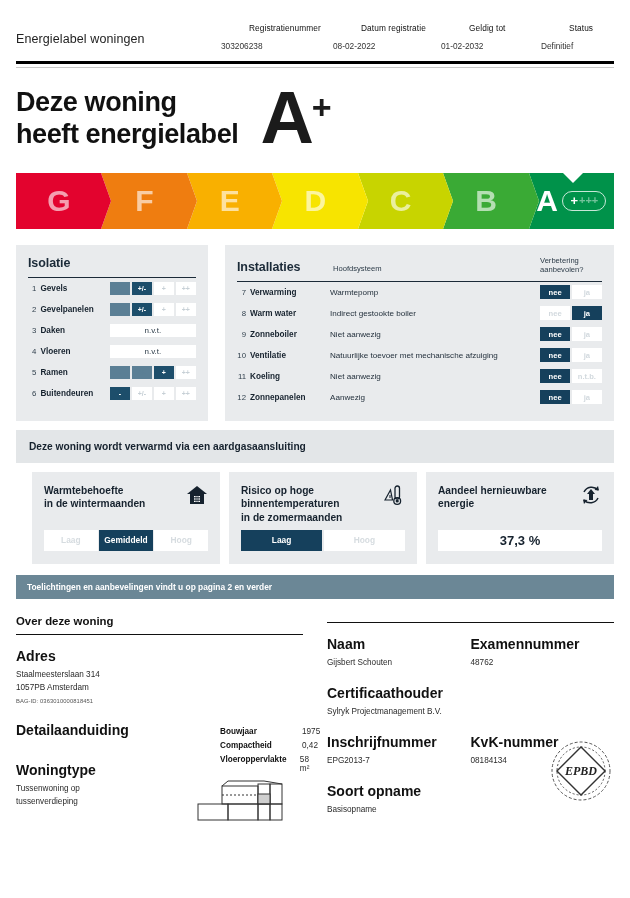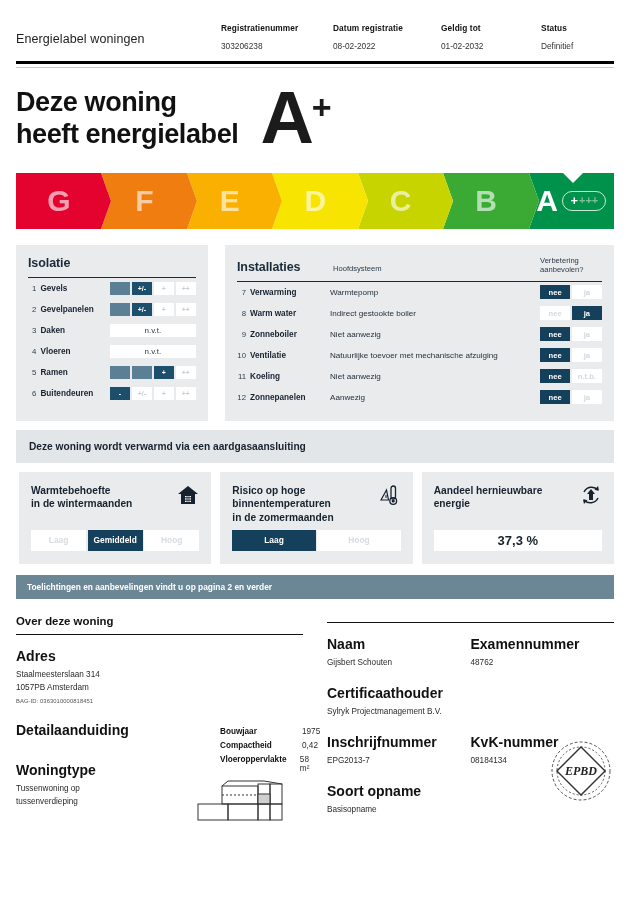--- a/index.html
+++ b/index.html
@@ -14,21 +14,21 @@
 
   
   .topbar { display: flex; align-items: flex-start; padding: 22px 16px 0 16px; }
   .topbar-title { font-size: 12.5px; color: #222; letter-spacing: .1px; padding-top: 10px; width: 205px; }
   .meta-row { display: flex; flex: 1; gap: 0; }
   .meta-col { font-size: 8.3px; line-height: 1.55; }
   .meta-col.c1 { width: 112px; }
   .meta-col.c2 { width: 108px; }
   .meta-col.c3 { width: 100px; }
   .meta-col.c4 { width: 70px; }
-  .meta-label { font-weight: bold; color: #111; letter-spacing: .1px; }
+  .meta-label { font-weight: normal; color: #111; letter-spacing: .1px; margin-left: 28px; }
   .meta-value { color: #333; margin-top: 5px; }
   .rule-black { height: 3px; background: #000; margin: 8px 16px 0 16px; }
   .rule-thin { height: 1px; background: #c9c9c9; margin: 3px 16px 0 16px; }
 
   
   .hero { display: flex; align-items: center; padding: 18px 16px 0 16px; }
   .hero-text { font-size: 27px; font-weight: bold; line-height: 1.2; letter-spacing: -0.4px; color: #111; }
   .hero-label { margin-left: 22px; display: flex; align-items: flex-start; }
   .hero-A { font-size: 74px; font-weight: bold; line-height: .82; letter-spacing: -2px; }
   .hero-plus { font-size: 34px; font-weight: bold; line-height: 1; margin-top: 2px; }
@@ -86,21 +86,21 @@
   .inst .sys { flex: 1; font-size: 8.1px; color: #24313d; }
   .yn { display: flex; width: 62px; height: 14px; gap: 1.5px; }
   .yn .b { flex: 1; display: flex; align-items: center; justify-content: center; font-size: 7.6px; font-weight: bold; }
   .yn .b.on { background: #15405c; color: #fff; }
   .yn .b.off { background: #fff; color: #d2d9de; }
 
   
   .gasbar { margin: 9px 16px 0 16px; background: #e3e6e8; padding: 11px 13px; font-size: 10.2px; font-weight: bold; color: #16222e; }
 
   
-  .metrics { display: flex; gap: 9px; margin: 9px 16px 0 19px; }
+  .metrics { display: flex; gap: 9px; margin: 9px 16px 0 32px; }
   .metric { flex: 1; background: #e9ebed; padding: 12px 12px 13px 12px; display: flex; flex-direction: column; justify-content: space-between; height: 92px; }
   .metric-top { display: flex; justify-content: space-between; align-items: flex-start; }
   .metric-title { font-size: 10.2px; font-weight: bold; line-height: 1.32; color: #16222e; }
   .toggle { display: flex; height: 21px; gap: 1.5px; }
   .toggle .t { flex: 1; display: flex; align-items: center; justify-content: center; font-size: 8.4px; font-weight: bold; }
   .toggle .t.on { background: #15405c; color: #fff; }
   .toggle .t.off { background: #fff; color: #d6dce0; }
   .bigval { background: #fff; height: 21px; display: flex; align-items: center; justify-content: center; font-size: 13px; font-weight: bold; color: #16222e; }
 
   

